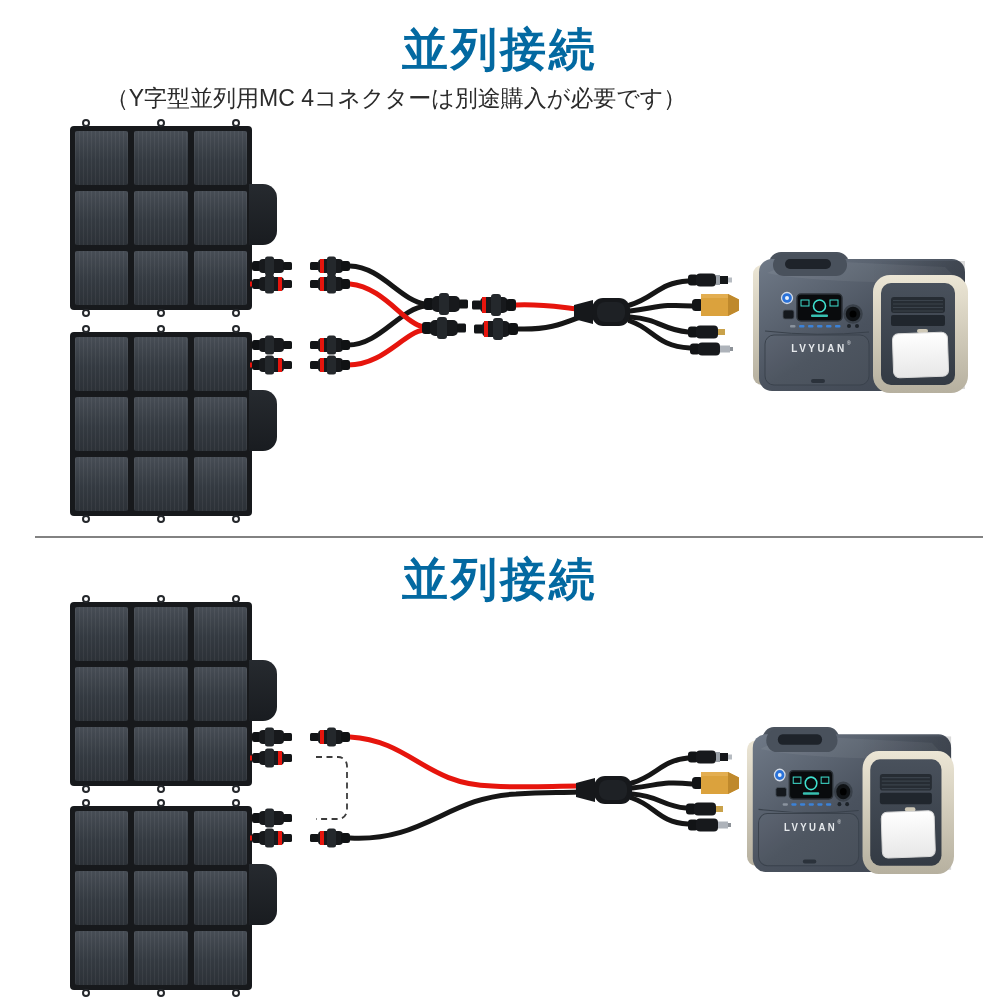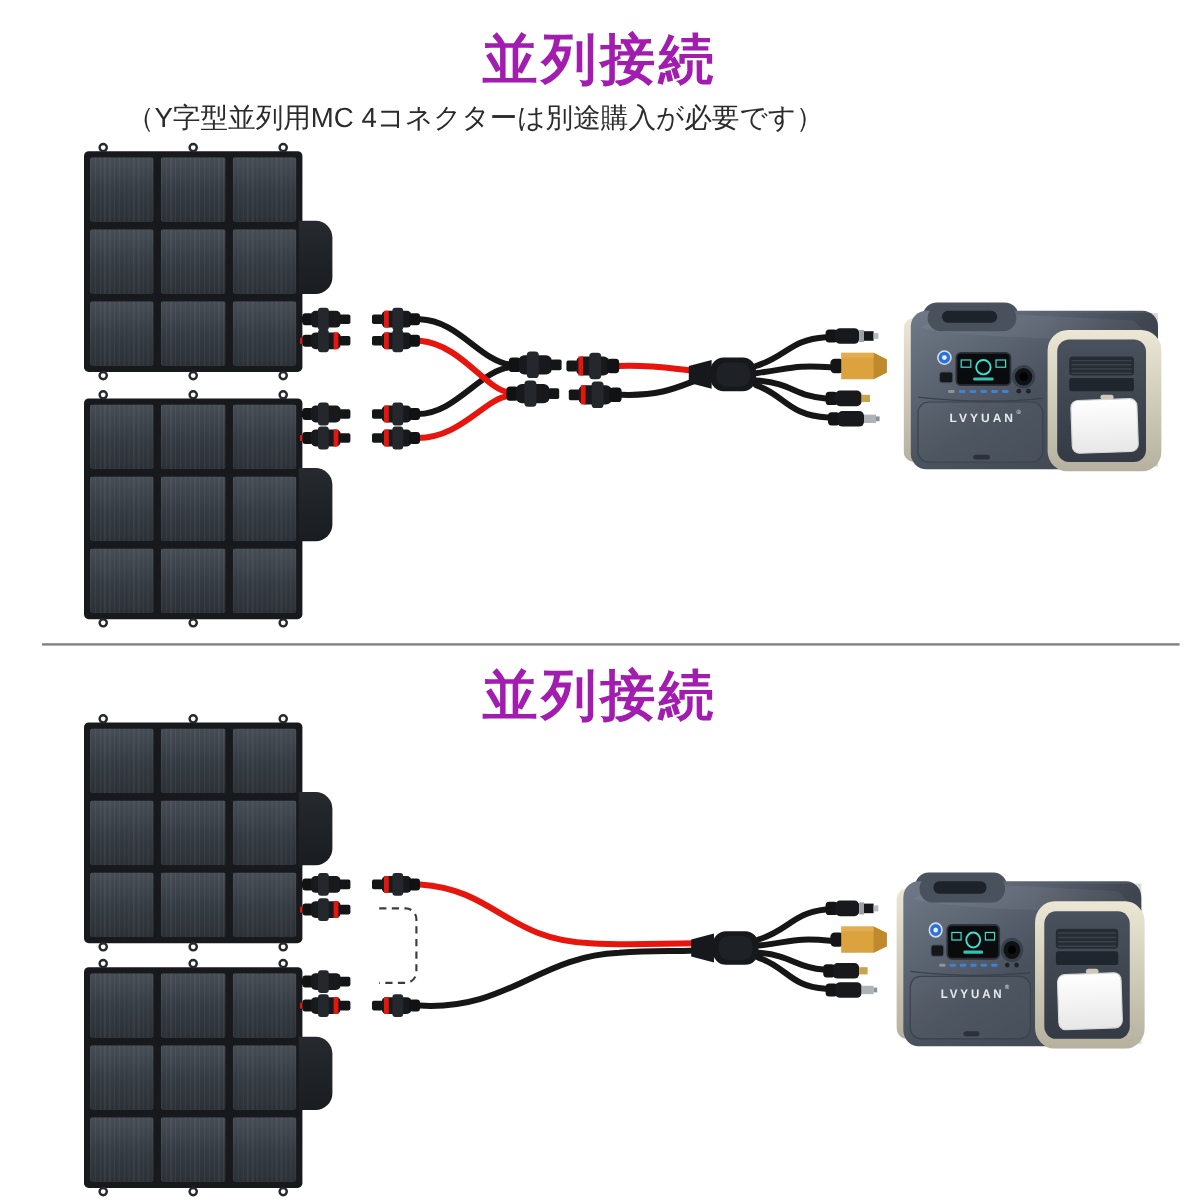--- a/index.html
+++ b/index.html
@@ -2,21 +2,21 @@
 <html><head>
 <meta charset="utf-8">
 <style>
   html,body{margin:0;padding:0;}
   body{
     width:1000px;height:1000px;position:relative;background:#ffffff;
     font-family:"Liberation Sans","DejaVu Sans",sans-serif;overflow:hidden;
   }
   .h-title{
     position:absolute;left:0;width:1000px;text-align:center;
-    font-size:46px;font-weight:800;color:#a21caf;letter-spacing:3px;line-height:1;
+    font-size:46px;font-weight:800;color:#0369a1;letter-spacing:3px;line-height:1;
   }
   .h-sub{
     position:absolute;left:0;width:792px;text-align:center;
     font-size:23px;font-weight:500;color:#2b2b2b;line-height:1.2;
   }
   .divider{
     position:absolute;left:35px;top:536px;width:948px;height:2px;background:#828282;
   }
   .solar-panel{
     position:absolute;width:182px;height:184px;background:#17191c;

